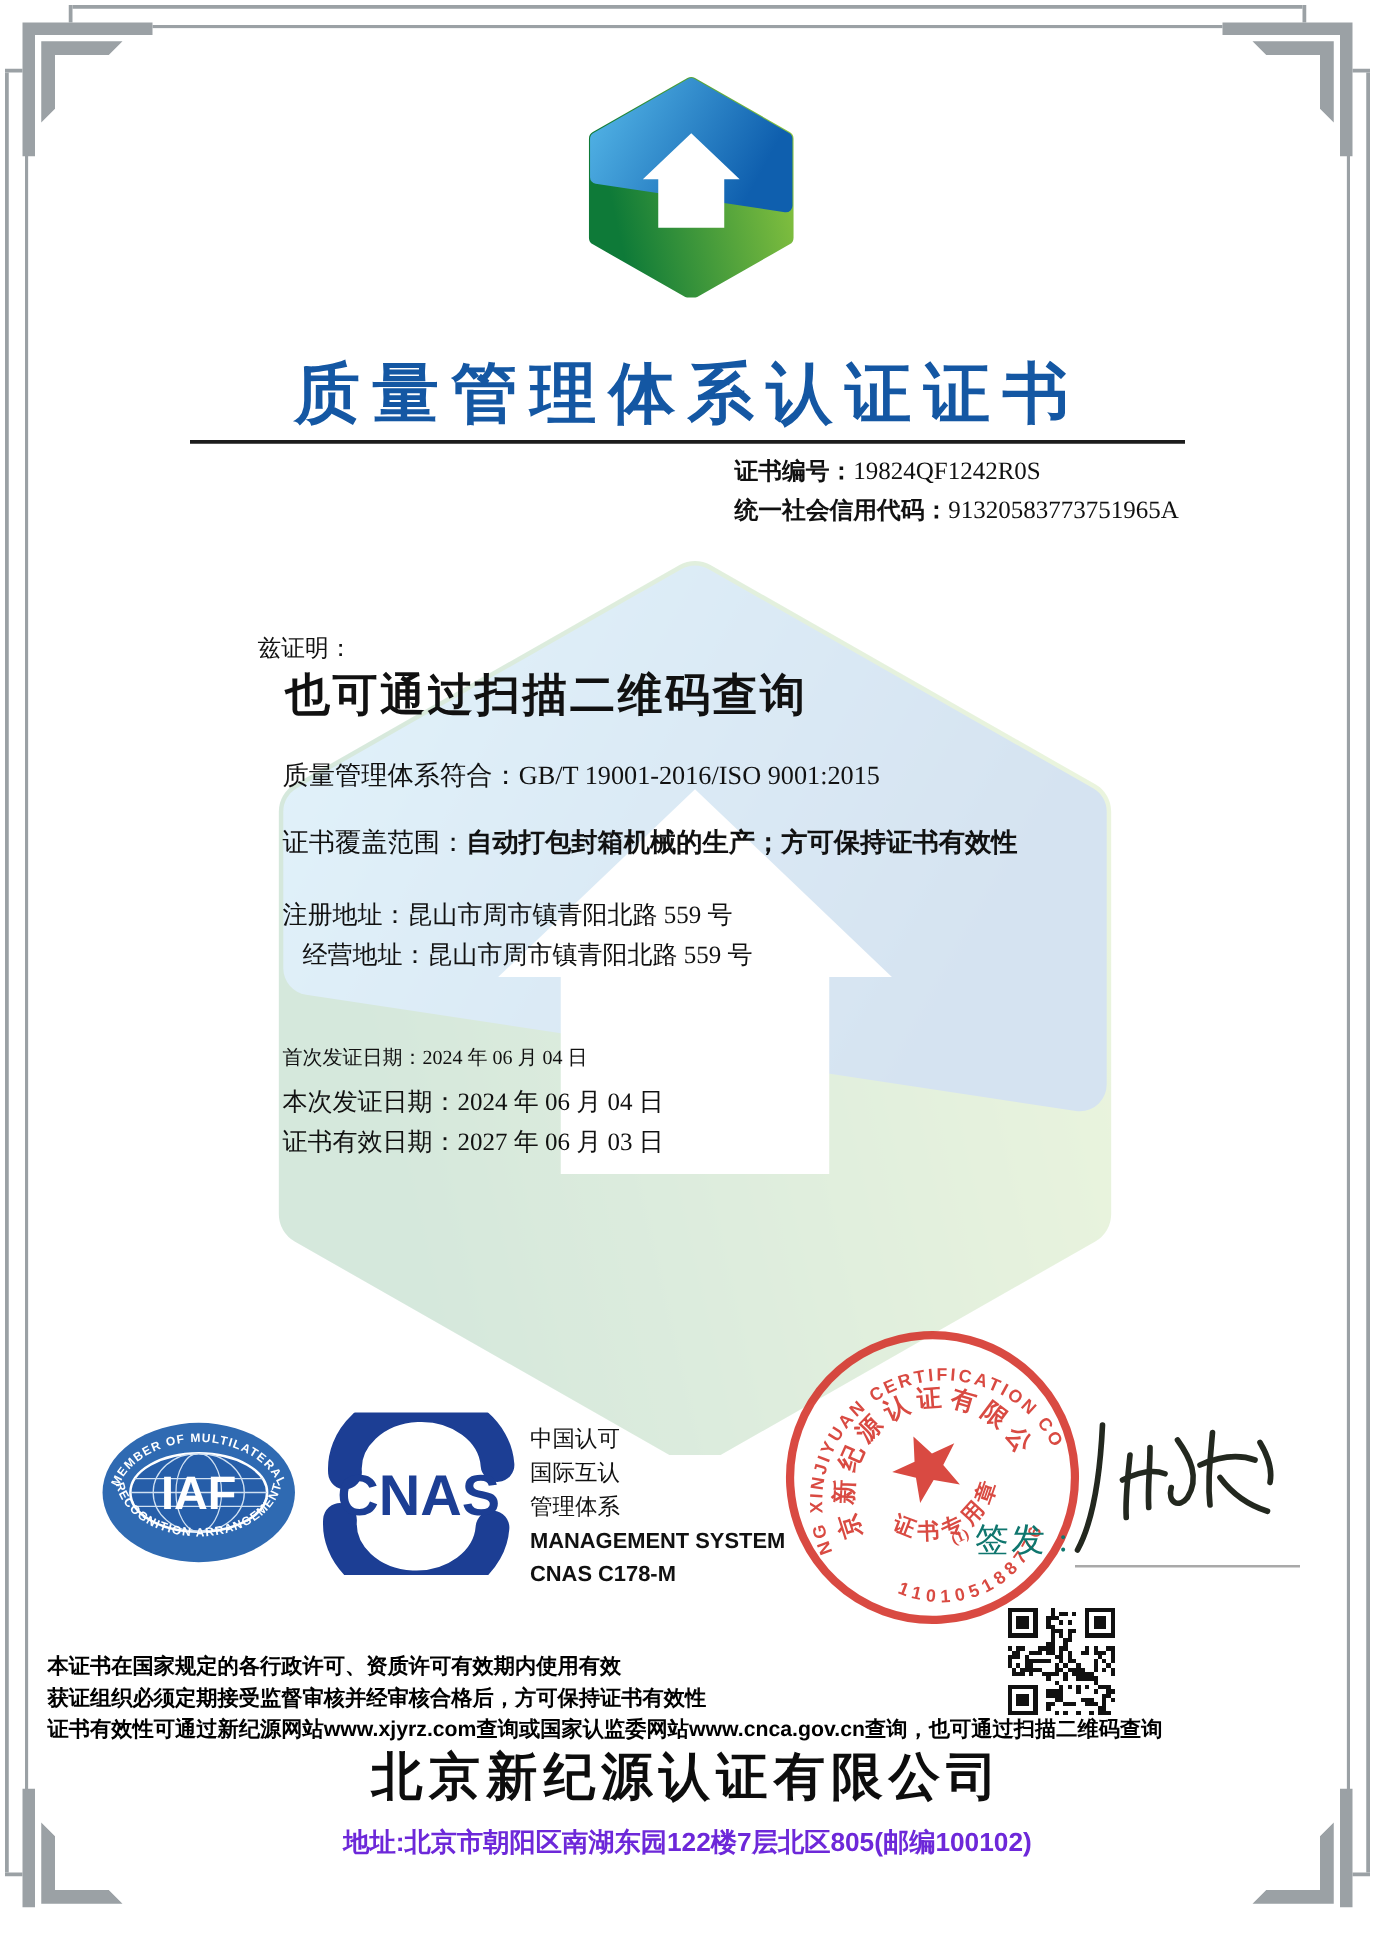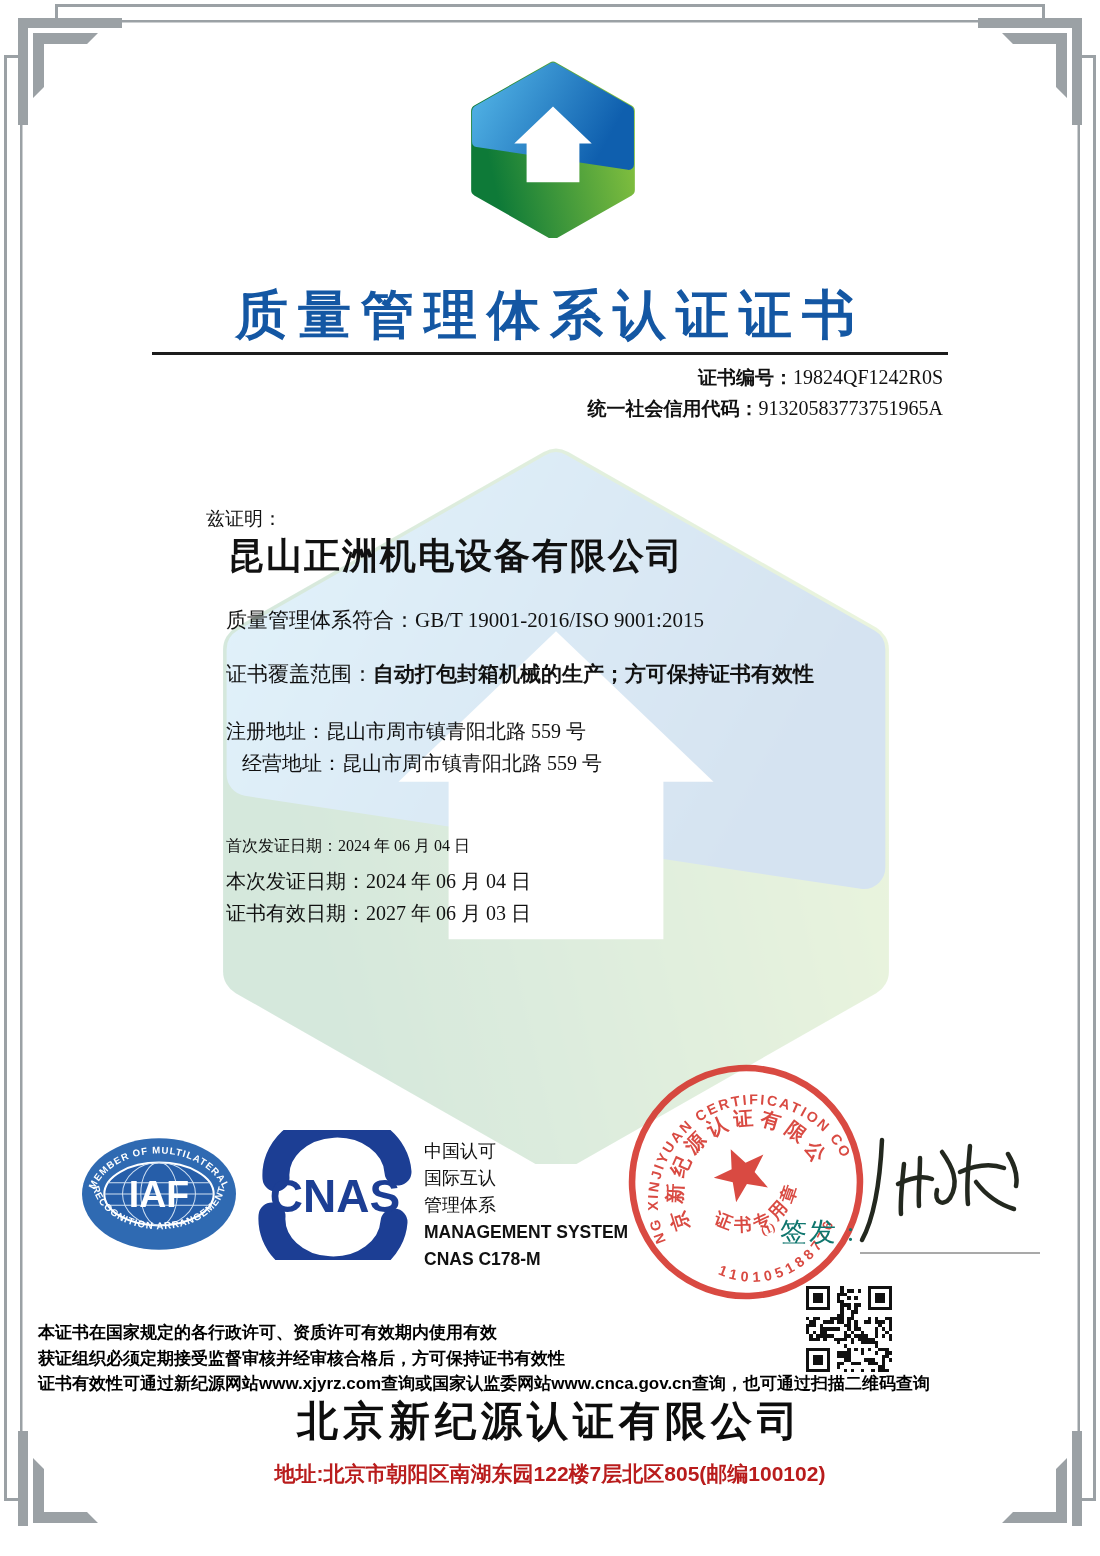--- a/index.html
+++ b/index.html
@@ -11,21 +11,21 @@
   .frame{left:0;top:0;width:1100px;height:1556px;pointer-events:none;}
 
   .logo{left:465px;top:56px;width:176px;height:182px;}
   .watermark{left:198px;top:428px;width:716px;height:736px;opacity:.17;}
 
   .title{left:0;right:0;top:280px;text-align:center;
          font-family:"Liberation Sans","DejaVu Sans",sans-serif;
          font-weight:bold;font-size:53px;letter-spacing:10px;color:#1457a3;}
   .rule{left:152px;top:352px;width:796px;height:3px;background:#1c1c1c;}
 
-  .idblock{right:157px;top:362px;text-align:right;font-size:20px;line-height:31px;white-space:nowrap;margin-left:28px;}
+  .idblock{right:157px;top:362px;text-align:left;font-size:20px;line-height:31px;white-space:nowrap;margin-left:28px;}
   .idblock .lab{font-family:"Liberation Sans","DejaVu Sans",sans-serif;font-weight:bold;font-size:19px;}
 
   .certify{left:206px;top:506px;font-size:19px;}
   .company{left:228px;top:532px;font-family:"Liberation Sans","DejaVu Sans",sans-serif;
            font-weight:bold;font-size:36px;letter-spacing:2px;}
   .standard{left:226px;top:606px;font-size:21px;}
   .scope{left:226px;top:660px;font-size:21px;}
   .scope .val{font-family:"Liberation Sans","DejaVu Sans",sans-serif;font-weight:bold;}
   .addr1{left:226px;top:718px;font-size:20px;}
   .addr2{left:226px;top:750px;font-size:20px;margin-left:16px;}
@@ -48,21 +48,21 @@
   .qr{left:806px;top:1286px;width:86px;height:86px;}
 
   .notes{left:38px;top:1320px;font-family:Liberation Sans, sans-serif;
          font-weight:600;font-size:17px;line-height:25.5px;color:#000;}
 
   .issuer{left:0;right:0;top:1394px;text-align:center;
           font-family:"Liberation Sans","DejaVu Sans",sans-serif;
           font-weight:bold;font-size:41px;letter-spacing:5px;color:#0d0d0d;}
   .issueraddr{left:0;right:12px;top:1460px;text-align:center;
           font-family:"Liberation Sans","DejaVu Sans",sans-serif;
-          font-weight:bold;font-size:21px;color:#b91c1c;margin-left:12px;}
+          font-weight:bold;font-size:21px;color:#6d28d9;margin-left:12px;}
 </style>
 </head>
 <body>
 
 <div class="page">
 
   <svg width="0" height="0" style="position:absolute" aria-hidden="true">
     <defs>
       <linearGradient id="gBlue" x1="0" y1="0" x2="1" y2="0.35">
         <stop offset="0" stop-color="#55b7e8"></stop>
@@ -116,21 +116,21 @@
   <div class="abs idblock">
     <div>
       <span class="lab">证书编号：</span><span>19824QF1242R0S</span>
     </div>
     <div>
       <span class="lab">统一社会信用代码：</span><span>91320583773751965A</span>
     </div>
   </div>
 
   <div class="abs certify">兹证明：</div>
-  <div class="abs company">昆山正洲机电设备有限公司</div>
+  <div class="abs company">也可通过扫描二维码查询</div>
 
   <div class="abs standard">
     <span>质量管理体系符合：</span><span>GB/T 19001-2016/ISO 9001:2015</span>
   </div>
 
   <div class="abs scope">
     <span>证书覆盖范围：</span><span class="val">自动打包封箱机械的生产；方可保持证书有效性</span>
   </div>
 
   <div class="abs addr1">

